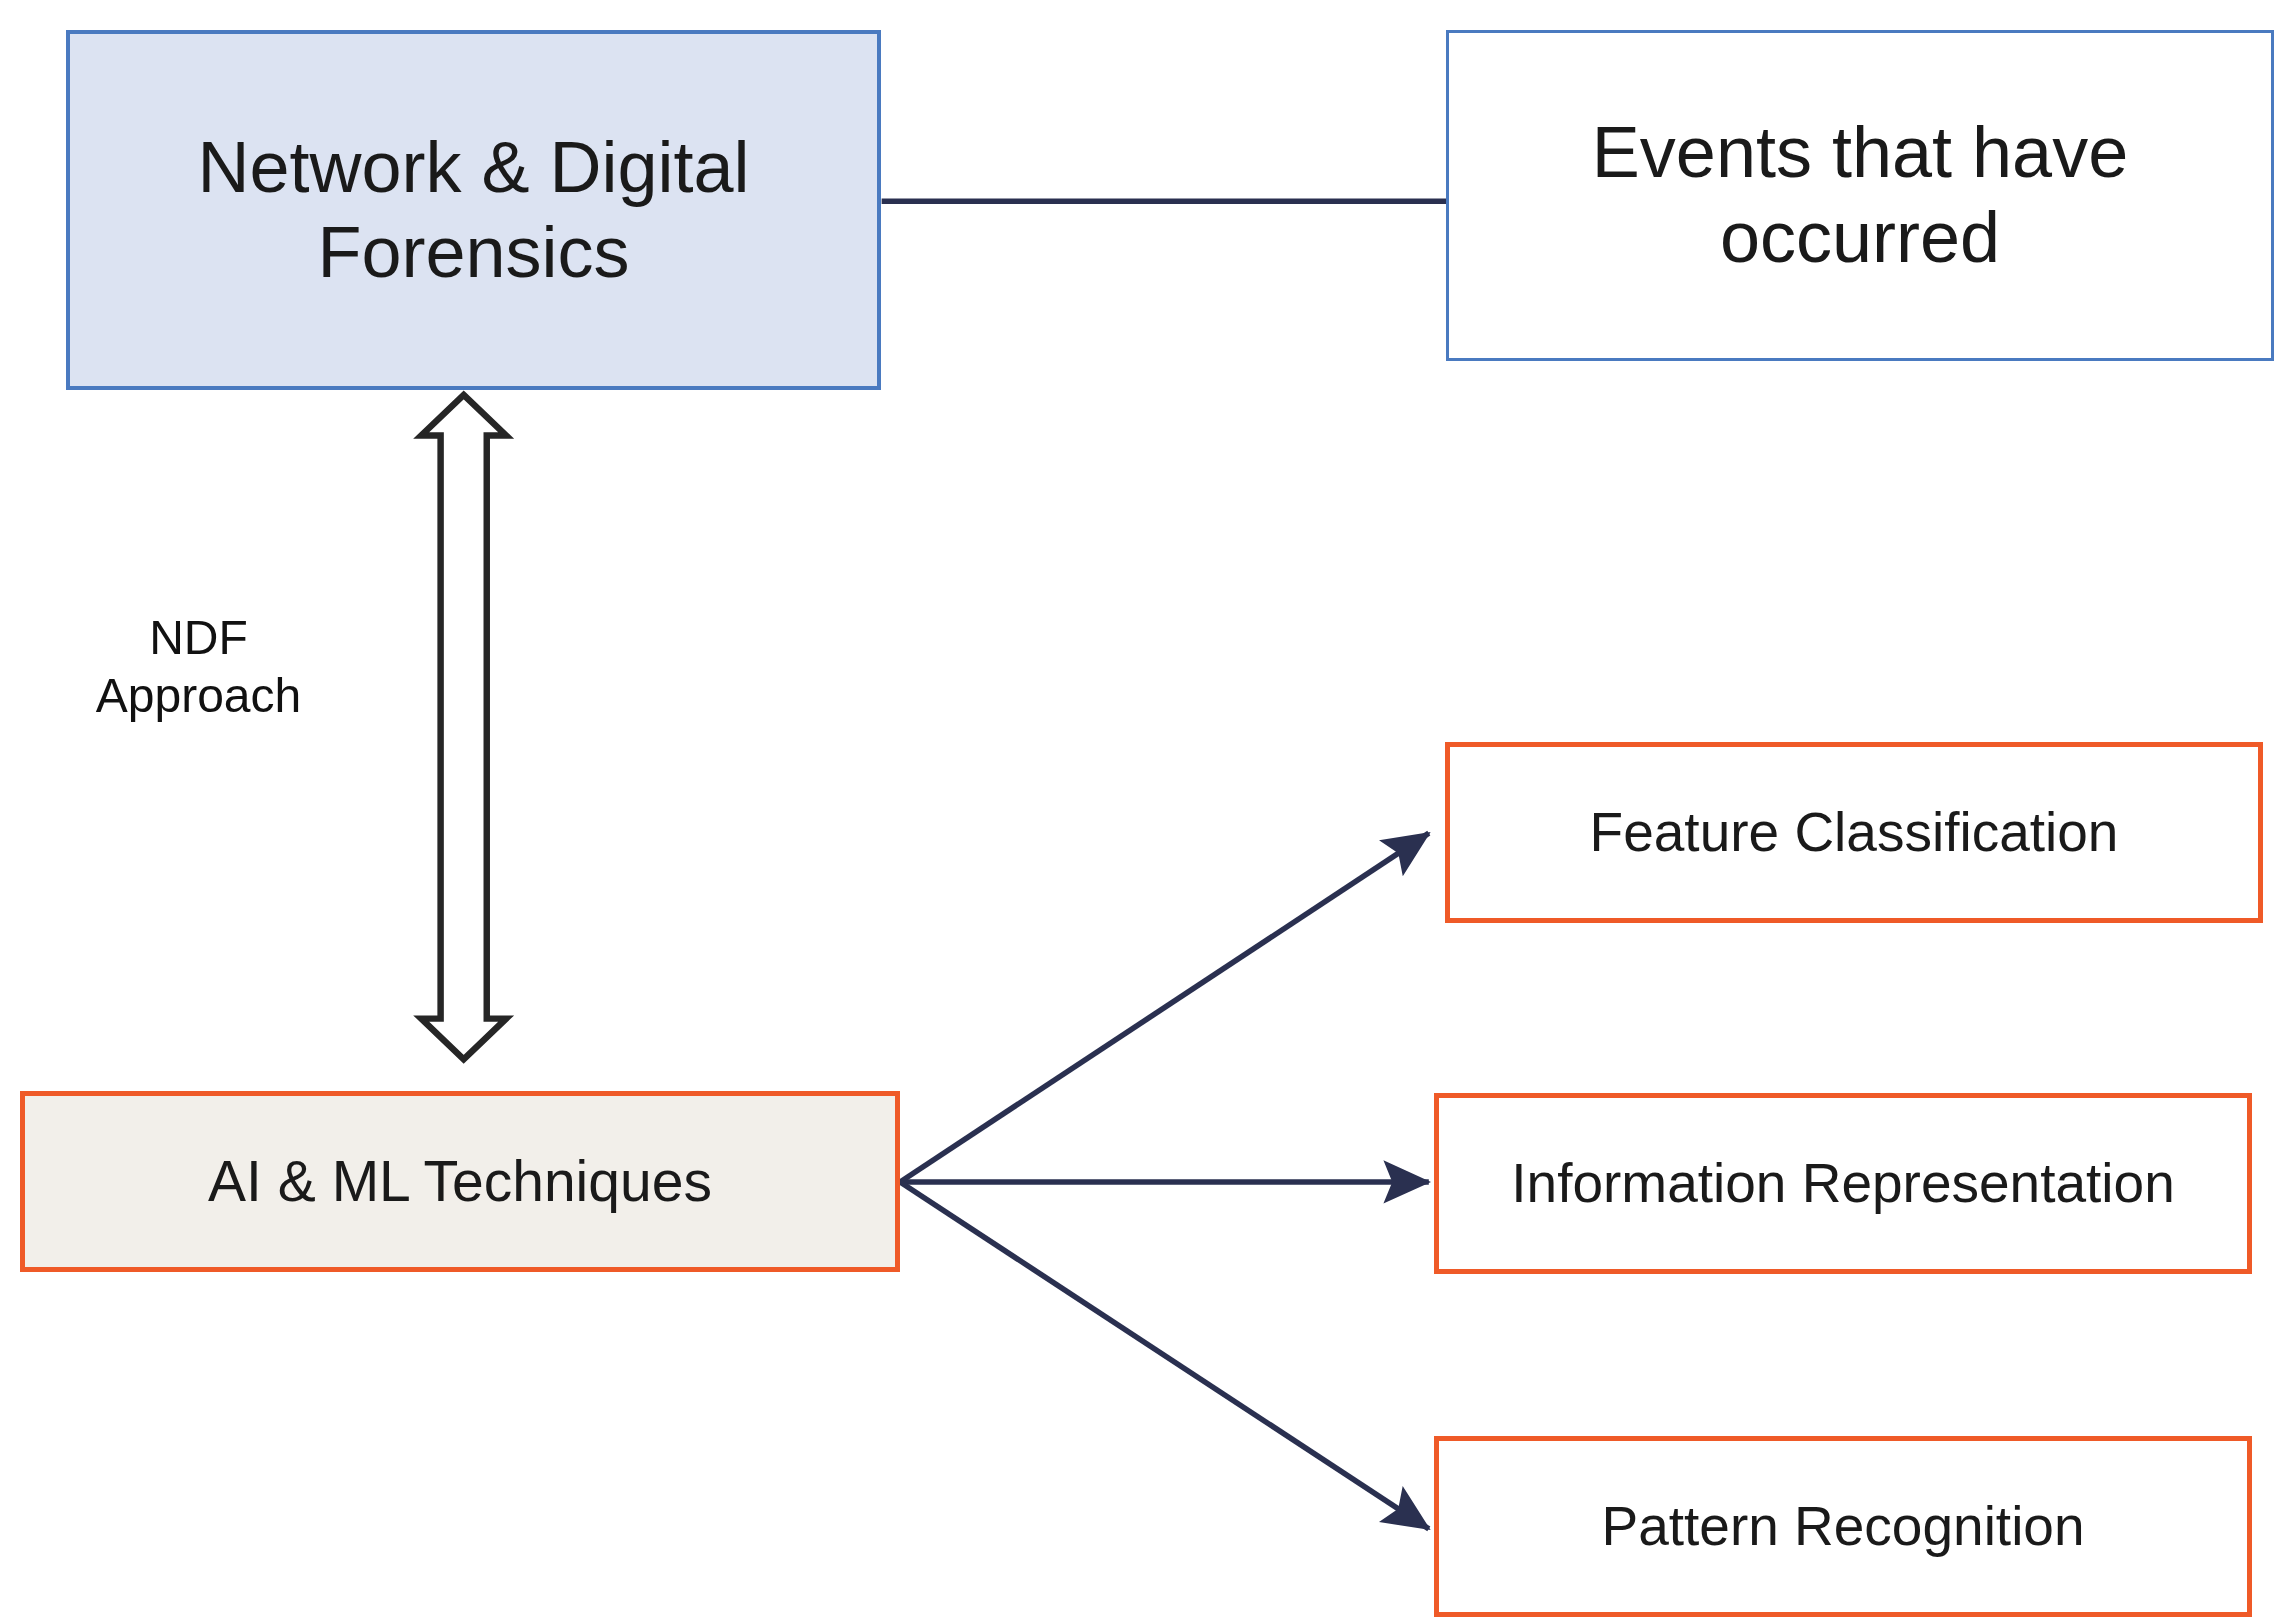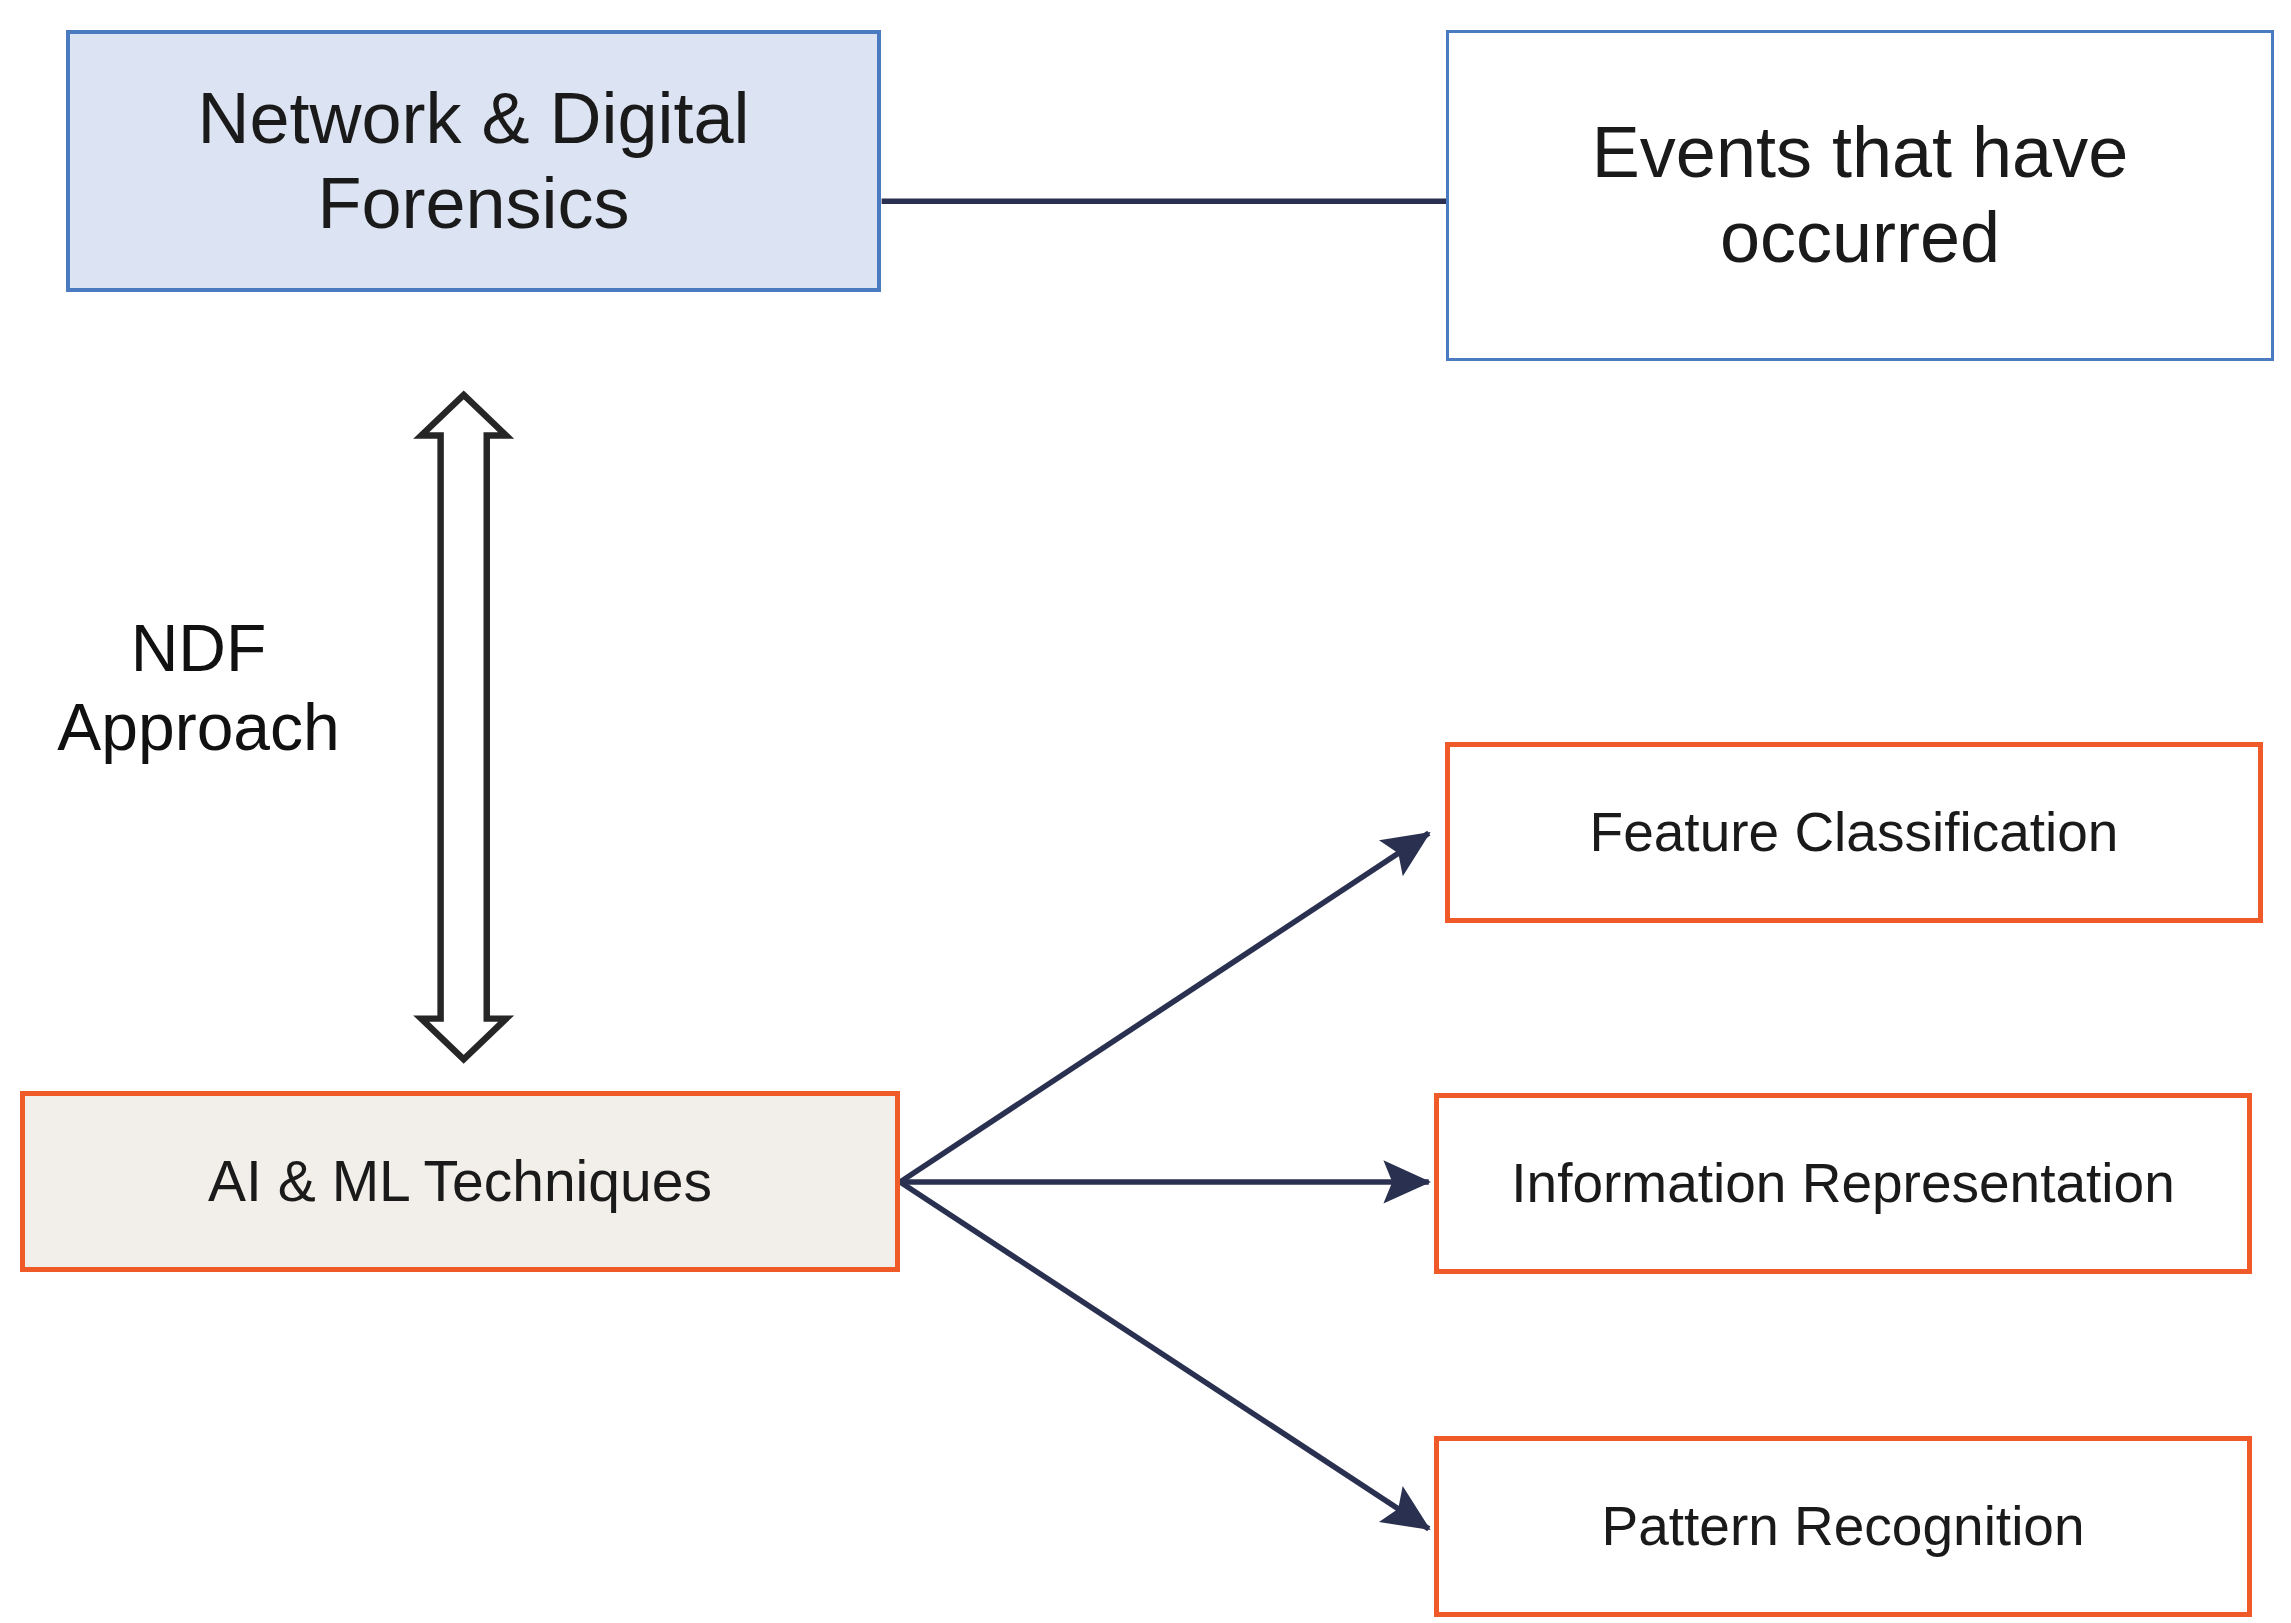--- a/index.html
+++ b/index.html
@@ -23,21 +23,21 @@
     justify-content: center;
     text-align: center;
     color: #1a1a1a;
     line-height: 1.18;
   }
   
   #node-ndf {
     left: 66px;
     top: 29.5px;
     width: 815px;
-    height: 262px;
+    height: 360px;
     background: #dce3f2;
     border: 4.6px solid #4a7ac0;
     font-size: 72px;
     padding: 0 26px;
   }
   
   #node-events {
     left: 1446px;
     top: 29.5px;
     width: 828px;
@@ -72,21 +72,21 @@
   #node-inforep { top: 1093px; }
   #node-pattern { top: 1436px; }
 
   
   #label-ndf-approach {
     position: absolute;
     left: 0px;
     top: 609px;
     width: 397px;
     text-align: center;
-    font-size: 66px;
+    font-size: 48px;
     line-height: 1.2;
     color: #111111;
     white-space: pre-line;
   }
 
   
   #connectors {
     position: absolute;
     left: 0;
     top: 0;

